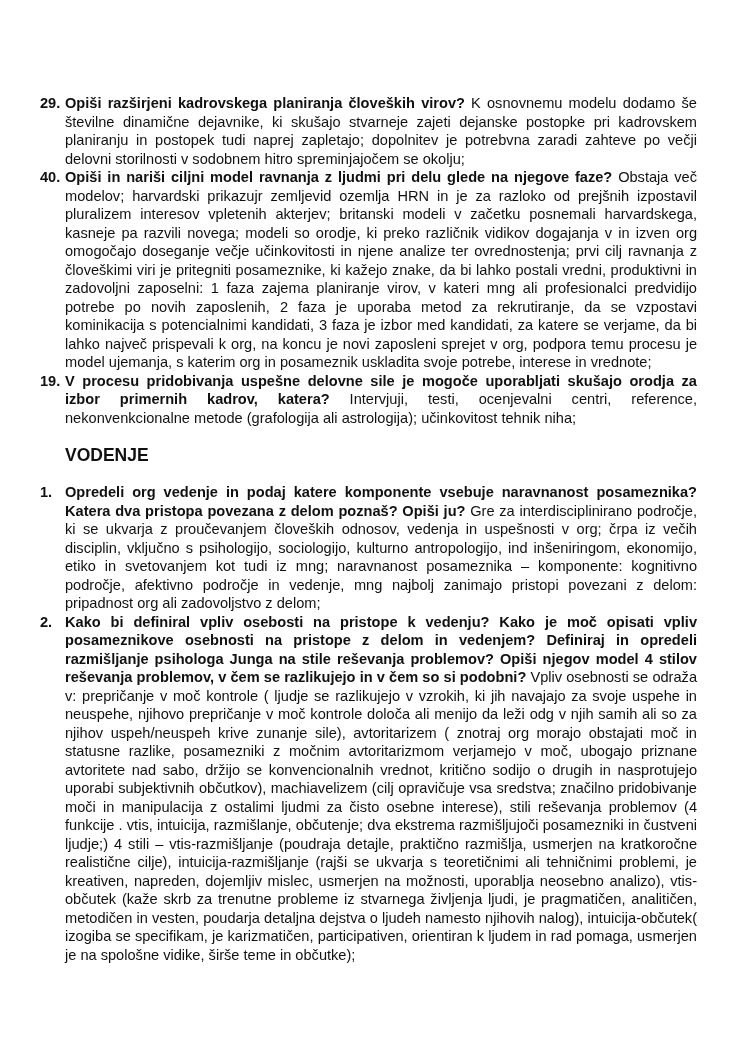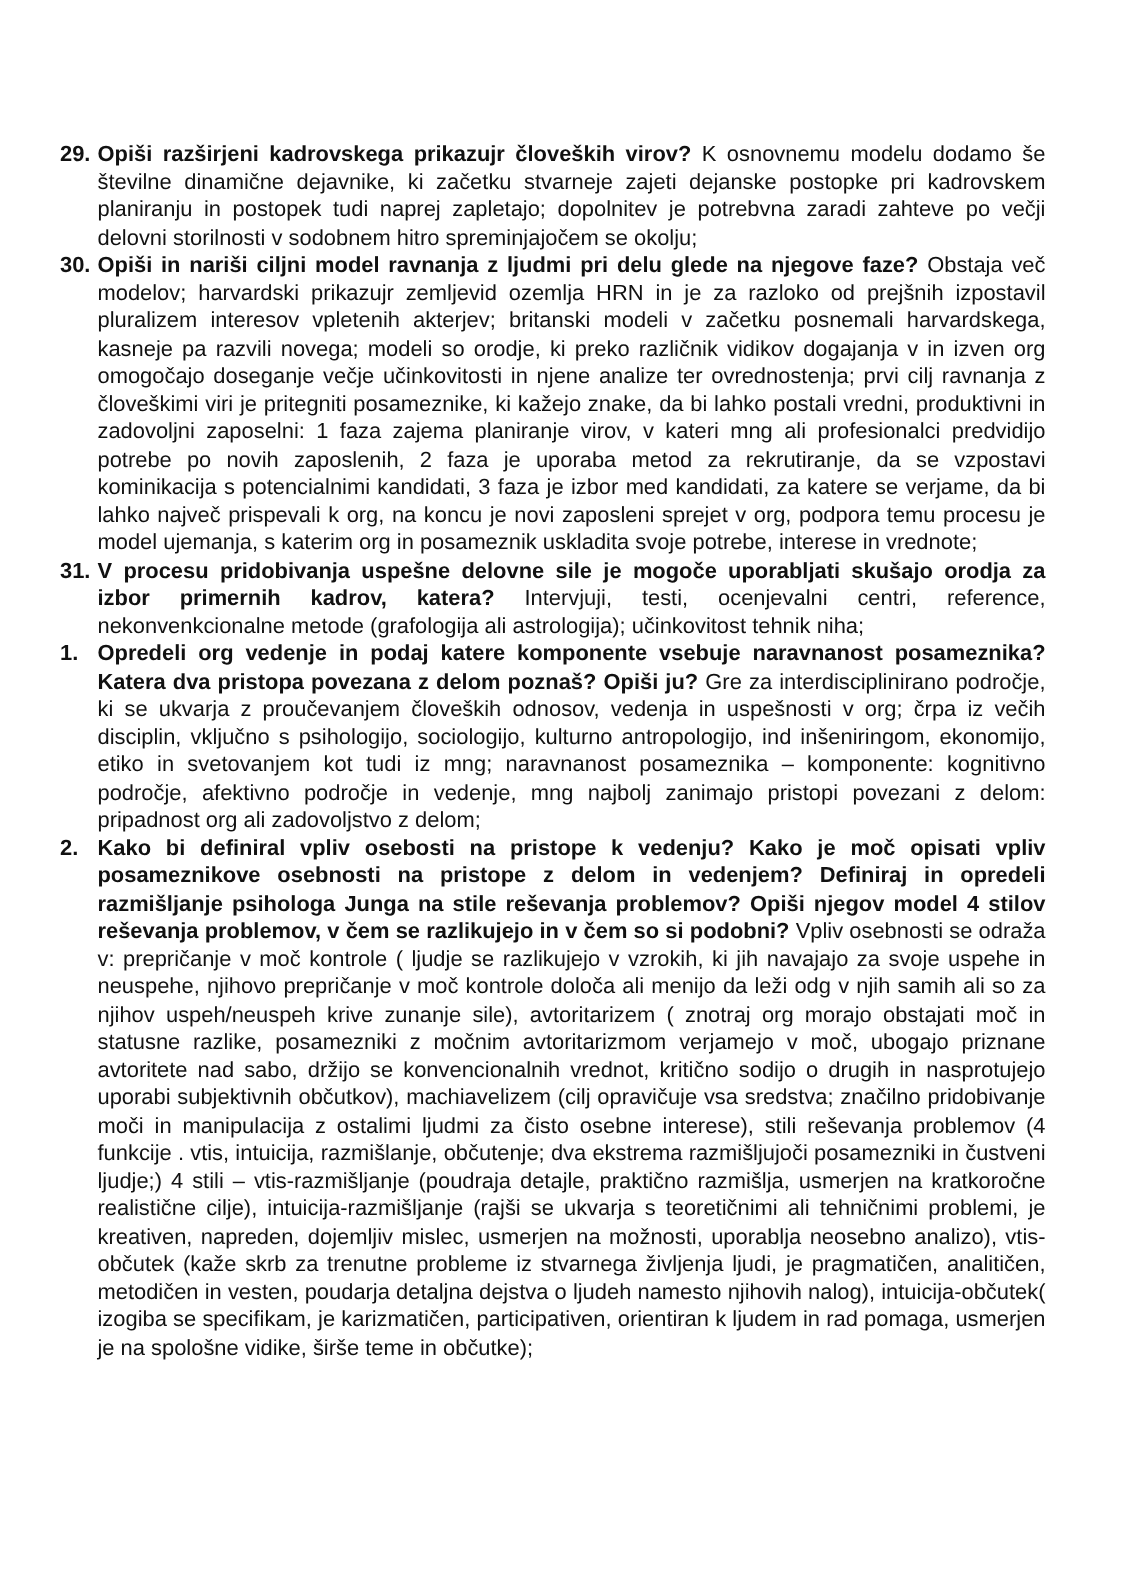--- a/index.html
+++ b/index.html
@@ -13,33 +13,34 @@
   .b { font-weight: normal; }
   .heading { padding-left: 25px; font-size: 17.5px; font-weight: bold; margin: 17px 0 17px 0; line-height: 22px; }
 </style>
 </head>
 <body>
 
 <div class="page">
 
   <div class="item">
     <span class="num">29.</span>
-    <span class="q">Opiši razširjeni kadrovskega prikazujr človeških virov?</span><span> K osnovnemu modelu dodamo še številne dinamične dejavnike, ki začetku stvarneje zajeti dejanske postopke pri kadrovskem planiranju in postopek tudi naprej zapletajo; dopolnitev je potrebvna zaradi zahteve po večji delovni storilnosti v sodobnem hitro spreminjajočem se okolju;</span>
+    <span class="q">Opiši razširjeni kadrovskega planiranja človeških virov?</span><span> K osnovnemu modelu dodamo še številne dinamične dejavnike, ki skušajo stvarneje zajeti dejanske postopke pri kadrovskem planiranju in postopek tudi naprej zapletajo; dopolnitev je potrebvna zaradi zahteve po večji delovni storilnosti v sodobnem hitro spreminjajočem se okolju;</span>
   </div>
 
   <div class="item">
-    <span class="num">30.</span>
+    <span class="num">40.</span>
     <span class="q">Opiši in nariši ciljni model ravnanja z ljudmi pri delu glede na njegove faze?</span><span> Obstaja več modelov; harvardski prikazujr zemljevid ozemlja HRN in je za razloko od prejšnih izpostavil pluralizem interesov vpletenih akterjev; britanski modeli v začetku posnemali harvardskega, kasneje pa razvili novega; modeli so orodje, ki preko različnik vidikov dogajanja v in izven org omogočajo doseganje večje učinkovitosti in njene analize ter ovrednostenja; prvi cilj ravnanja z človeškimi viri je pritegniti posameznike, ki kažejo znake, da bi lahko postali vredni, produktivni in zadovoljni zaposelni: 1 faza zajema planiranje virov, v kateri mng ali profesionalci predvidijo potrebe po novih zaposlenih, 2 faza je uporaba metod za rekrutiranje, da se vzpostavi kominikacija s potencialnimi kandidati, 3 faza je izbor med kandidati, za katere se verjame, da bi lahko največ prispevali k org, na koncu je novi zaposleni sprejet v org, podpora temu procesu je model ujemanja, s katerim org in posameznik uskladita svoje potrebe, interese in vrednote;</span>
   </div>
 
   <div class="item">
-    <span class="num">31.</span>
+    <span class="num">19.</span>
     <span class="q">V procesu pridobivanja uspešne delovne sile je mogoče uporabljati skušajo orodja za izbor primernih kadrov, katera?</span><span> Intervjuji, testi, ocenjevalni centri, reference, nekonvenkcionalne metode (grafologija ali astrologija); učinkovitost tehnik niha;</span>
   </div>
 
+  <div class="heading">VODENJE</div>
 
   <div class="item">
     <span class="num">1.</span>
     <span class="q">Opredeli org vedenje in podaj katere komponente vsebuje naravnanost posameznika? Katera dva pristopa povezana z delom poznaš? Opiši ju?</span><span> Gre za interdisciplinirano področje, ki se ukvarja z proučevanjem človeških odnosov, vedenja in uspešnosti v org; črpa iz večih disciplin, vključno s psihologijo, sociologijo, kulturno antropologijo, ind inšeniringom, ekonomijo, etiko in svetovanjem kot tudi iz mng; </span><span class="b">naravnanost posameznika</span><span> – komponente: kognitivno področje, afektivno področje in vedenje, mng najbolj zanimajo pristopi povezani z delom: pripadnost org ali zadovoljstvo z delom;</span>
   </div>
 
   <div class="item">
     <span class="num">2.</span>
     <span class="q">Kako bi definiral vpliv osebosti na pristope k vedenju? Kako je moč opisati vpliv posameznikove osebnosti na pristope z delom in vedenjem? Definiraj in opredeli razmišljanje psihologa Junga na stile reševanja problemov? Opiši njegov model 4 stilov reševanja problemov, v čem se razlikujejo in v čem so si podobni?</span><span> Vpliv osebnosti se odraža v: prepričanje v moč kontrole ( ljudje se razlikujejo v vzrokih, ki jih navajajo za svoje uspehe in neuspehe, njihovo prepričanje v moč kontrole določa ali menijo da leži odg v njih samih ali so za njihov uspeh/neuspeh krive zunanje sile), avtoritarizem ( znotraj org morajo obstajati moč in statusne razlike, posamezniki z močnim avtoritarizmom verjamejo v moč, ubogajo priznane avtoritete nad sabo, držijo se konvencionalnih vrednot, kritično sodijo o drugih in nasprotujejo uporabi subjektivnih občutkov), machiavelizem (cilj opravičuje vsa sredstva; značilno pridobivanje moči in manipulacija z ostalimi ljudmi za čisto osebne interese), stili reševanja problemov (4 funkcije . vtis, intuicija, razmišlanje, občutenje; dva ekstrema razmišljujoči posamezniki in čustveni ljudje;) </span><span class="b">4 stili</span><span> – vtis-razmišljanje (poudraja detajle, praktično razmišlja, usmerjen na kratkoročne realistične cilje), intuicija-razmišljanje (rajši se ukvarja s teoretičnimi ali tehničnimi problemi, je kreativen, napreden, dojemljiv mislec, usmerjen na možnosti, uporablja neosebno analizo), vtis-občutek (kaže skrb za trenutne probleme iz stvarnega življenja ljudi, je pragmatičen, analitičen, metodičen in vesten, poudarja detaljna dejstva o ljudeh namesto njihovih nalog), intuicija-občutek( izogiba se specifikam, je karizmatičen, participativen, orientiran k ljudem in rad pomaga, usmerjen je na spološne vidike, širše teme in občutke);</span>
   </div>

